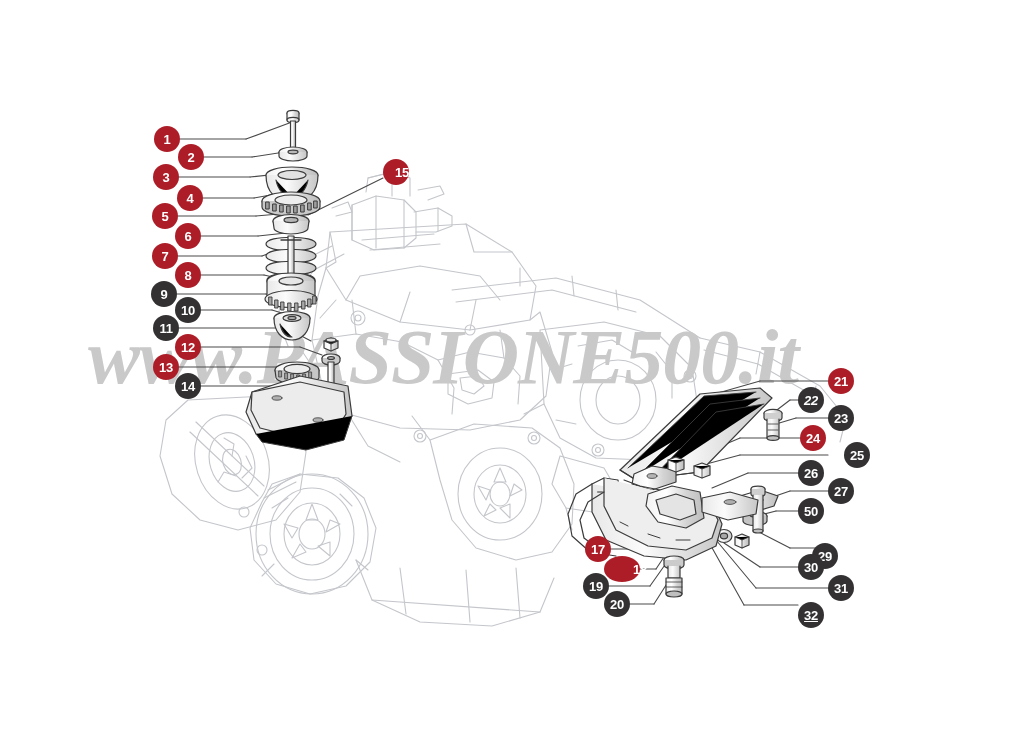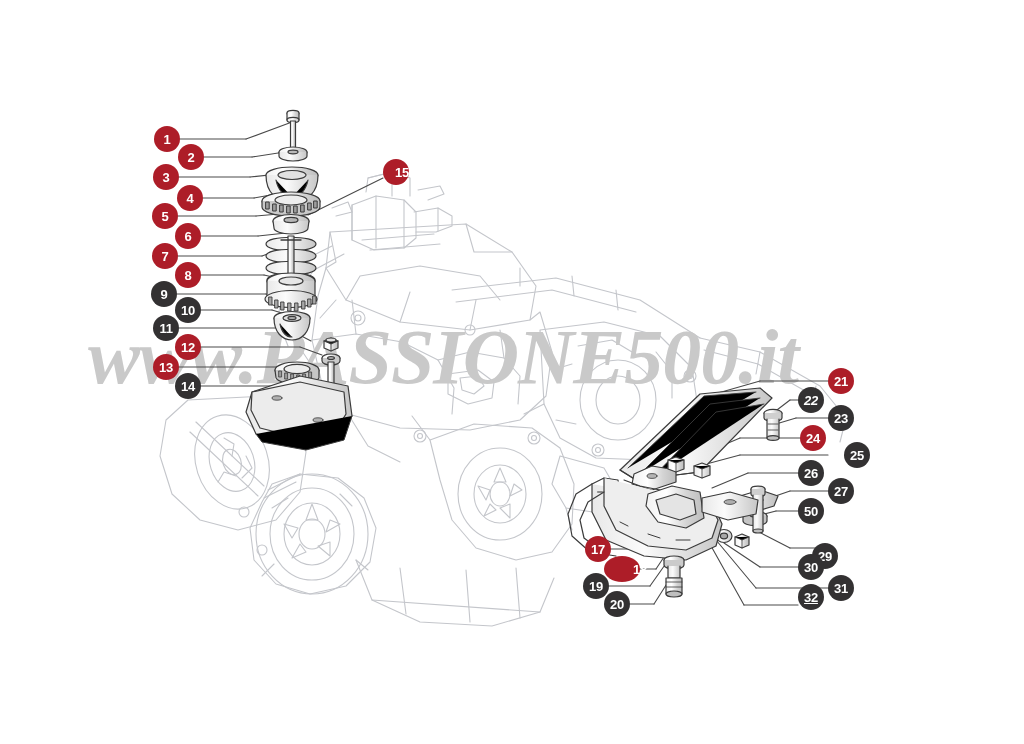--- a/index.html
+++ b/index.html
@@ -518,16 +518,16 @@
       <div class="badge dark" style="left: 798px; top: 387px; font-style: italic;">22</div>
       <div class="badge dark" style="left: 828px; top: 405px;">23</div>
       <div class="badge red" style="left: 800px; top: 425px;">24</div>
       <div class="badge dark" style="left: 828px; top: 442px; margin-left: 16px;">25</div>
       <div class="badge dark" style="left: 798px; top: 460px;">26</div>
       <div class="badge dark" style="left: 828px; top: 478px;">27</div>
       <div class="badge dark" style="left: 798px; top: 498px;">50</div>
       <div class="badge dark" style="left: 812px; top: 535px; margin-top: 8px;">29</div>
       <div class="badge dark" style="left: 798px; top: 554px;">30</div>
       <div class="badge dark" style="left: 828px; top: 575px;">31</div>
-      <div class="badge dark" style="left: 798px; top: 584px; text-decoration: underline;">32</div>
+      <div class="badge dark" style="left: 798px; top: 602px; text-decoration: underline;">32</div>
     </div>
 
 </div>
 
 </body></html>

